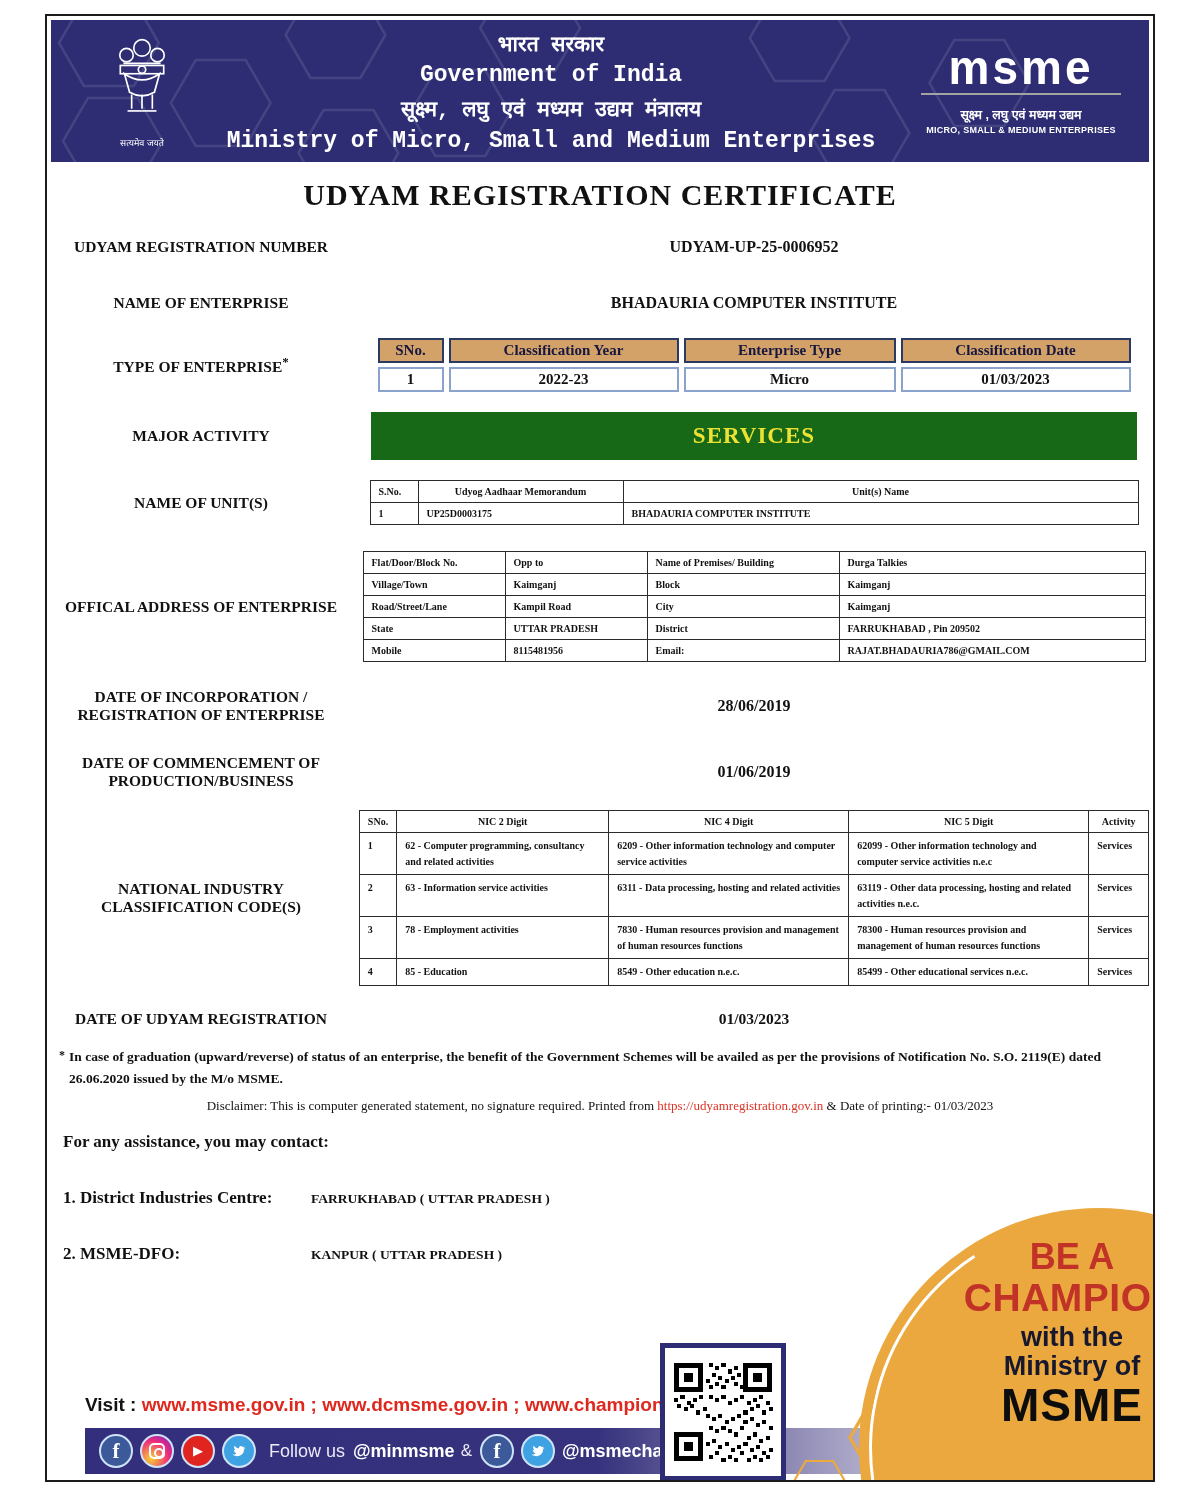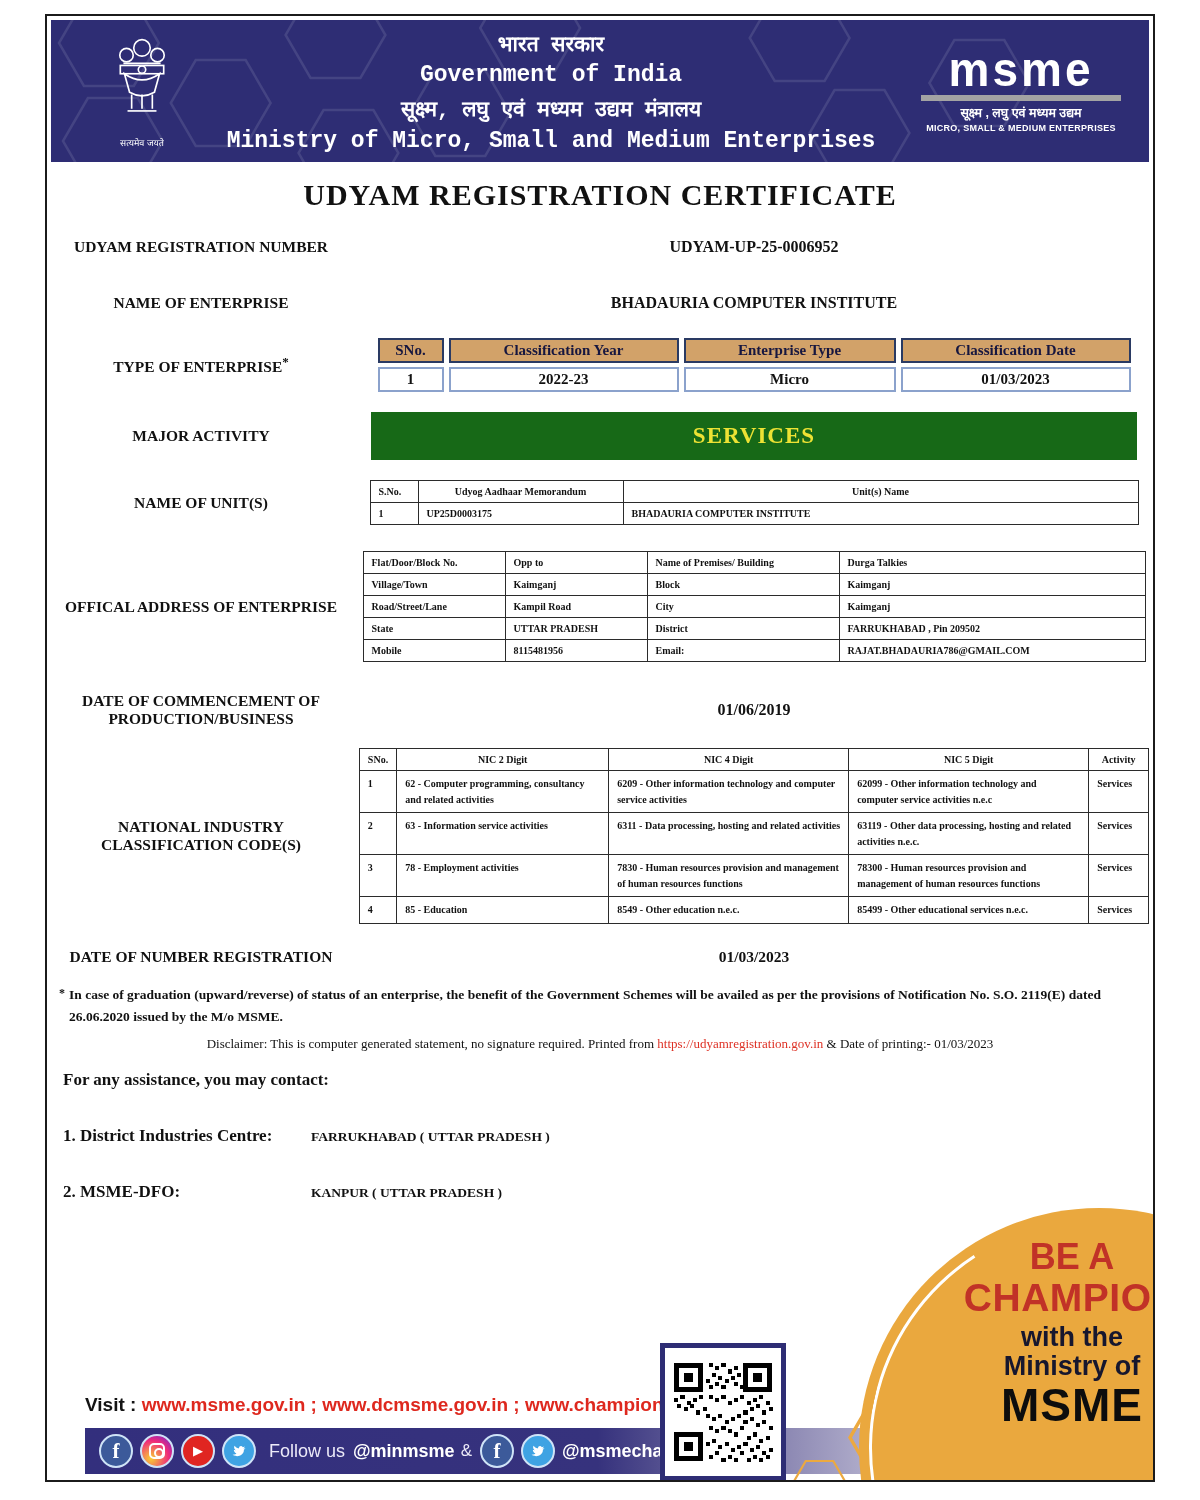--- a/index.html
+++ b/index.html
@@ -18,22 +18,22 @@
   .hdr-center { flex:1; text-align:center; color:#fff; z-index:2;
                 font-family:Liberation Mono, monospace; font-weight:bold; }
   .h-line1 { font-size:21px; }
   .h-line2 { font-size:23px; margin-top:5px; }
   .h-line3 { font-size:21px; margin-top:6px; }
   .h-line4 { font-size:23px; margin-top:6px; }
   .msme-logo { width:200px; margin-right:28px; text-align:center; color:#fff; z-index:2;
                font-family:"Liberation Sans",sans-serif; }
   .msme-word { font-size:46px; font-weight:bold; letter-spacing:3px; line-height:0.9;
                transform:scaleY(1.05); }
-  .msme-hi { font-size:12.5px; font-weight:bold; border-top:6px solid #a3a3a3; margin-top:4px;
-             padding-top:3px; }
+  .msme-hi { font-size:12.5px; font-weight:bold; border-top:2px solid #a3a3a3; margin-top:4px;
+             padding-top:11px; }
   .msme-en { font-size:9px; font-weight:bold; margin-top:2px; letter-spacing:0.3px; }
 
   
   .content { position:absolute; top:146px; left:0; right:0; }
   .cert-title { text-align:center; margin-top:16px; font-size:30px; font-weight:bold;
                 letter-spacing:1px; }
   .frow { display:flex; align-items:center; }
   .flabel { width:308px; padding:0 12px; text-align:center; font-weight:bold; font-size:15.5px; }
   .fvalue { flex:1; text-align:center; font-weight:bold; font-size:16px; }
   .sup { font-size:13px; vertical-align:super; }
@@ -278,20 +278,24 @@
             <td>Mobile</td>
             <td>8115481956</td>
             <td>Email:</td>
             <td>RAJAT.BHADAURIA786@GMAIL.COM</td>
           </tr>
         </tbody>
           </table>
       </div>
     </div>
 
+    <div class="frow" style="margin-top:26px;">
+      <div class="flabel">DATE OF INCORPORATION / REGISTRATION OF ENTERPRISE</div>
+      <div class="fvalue">28/06/2019</div>
+    </div>
 
     <div class="frow" style="margin-top:30px;">
       <div class="flabel">DATE OF COMMENCEMENT OF PRODUCTION/BUSINESS</div>
       <div class="fvalue">01/06/2019</div>
     </div>
 
     <div class="frow" style="margin-top:20px;">
       <div class="flabel">NATIONAL INDUSTRY CLASSIFICATION CODE(S)</div>
       <div class="fvalue">
         <table class="doc-table nic-table">
@@ -337,21 +341,21 @@
             <td>8549 - Other education n.e.c.</td>
             <td>85499 - Other educational services n.e.c.</td>
             <td>Services</td>
           </tr>
         </tbody>
           </table>
       </div>
     </div>
 
     <div class="frow regdate-row" style="margin-top:24px;">
-      <div class="flabel">DATE OF NUMBER REGISTRATION</div>
+      <div class="flabel">DATE OF UDYAM REGISTRATION</div>
       <div class="fvalue">01/03/2023</div>
     </div>
 
     <div class="footnote">
       <span class="mark">*</span>
       <span>In case of graduation (upward/reverse) of status of an enterprise, the benefit of the Government Schemes will be availed as per the provisions of Notification No. S.O. 2119(E) dated 26.06.2020 issued by the M/o MSME.</span>
     </div>
 
     <div class="disclaimer">
       <span>Disclaimer: This is computer generated statement, no signature required. Printed from </span><a href="#">https://udyamregistration.gov.in</a><span> &amp; Date of printing:- 01/03/2023</span>

